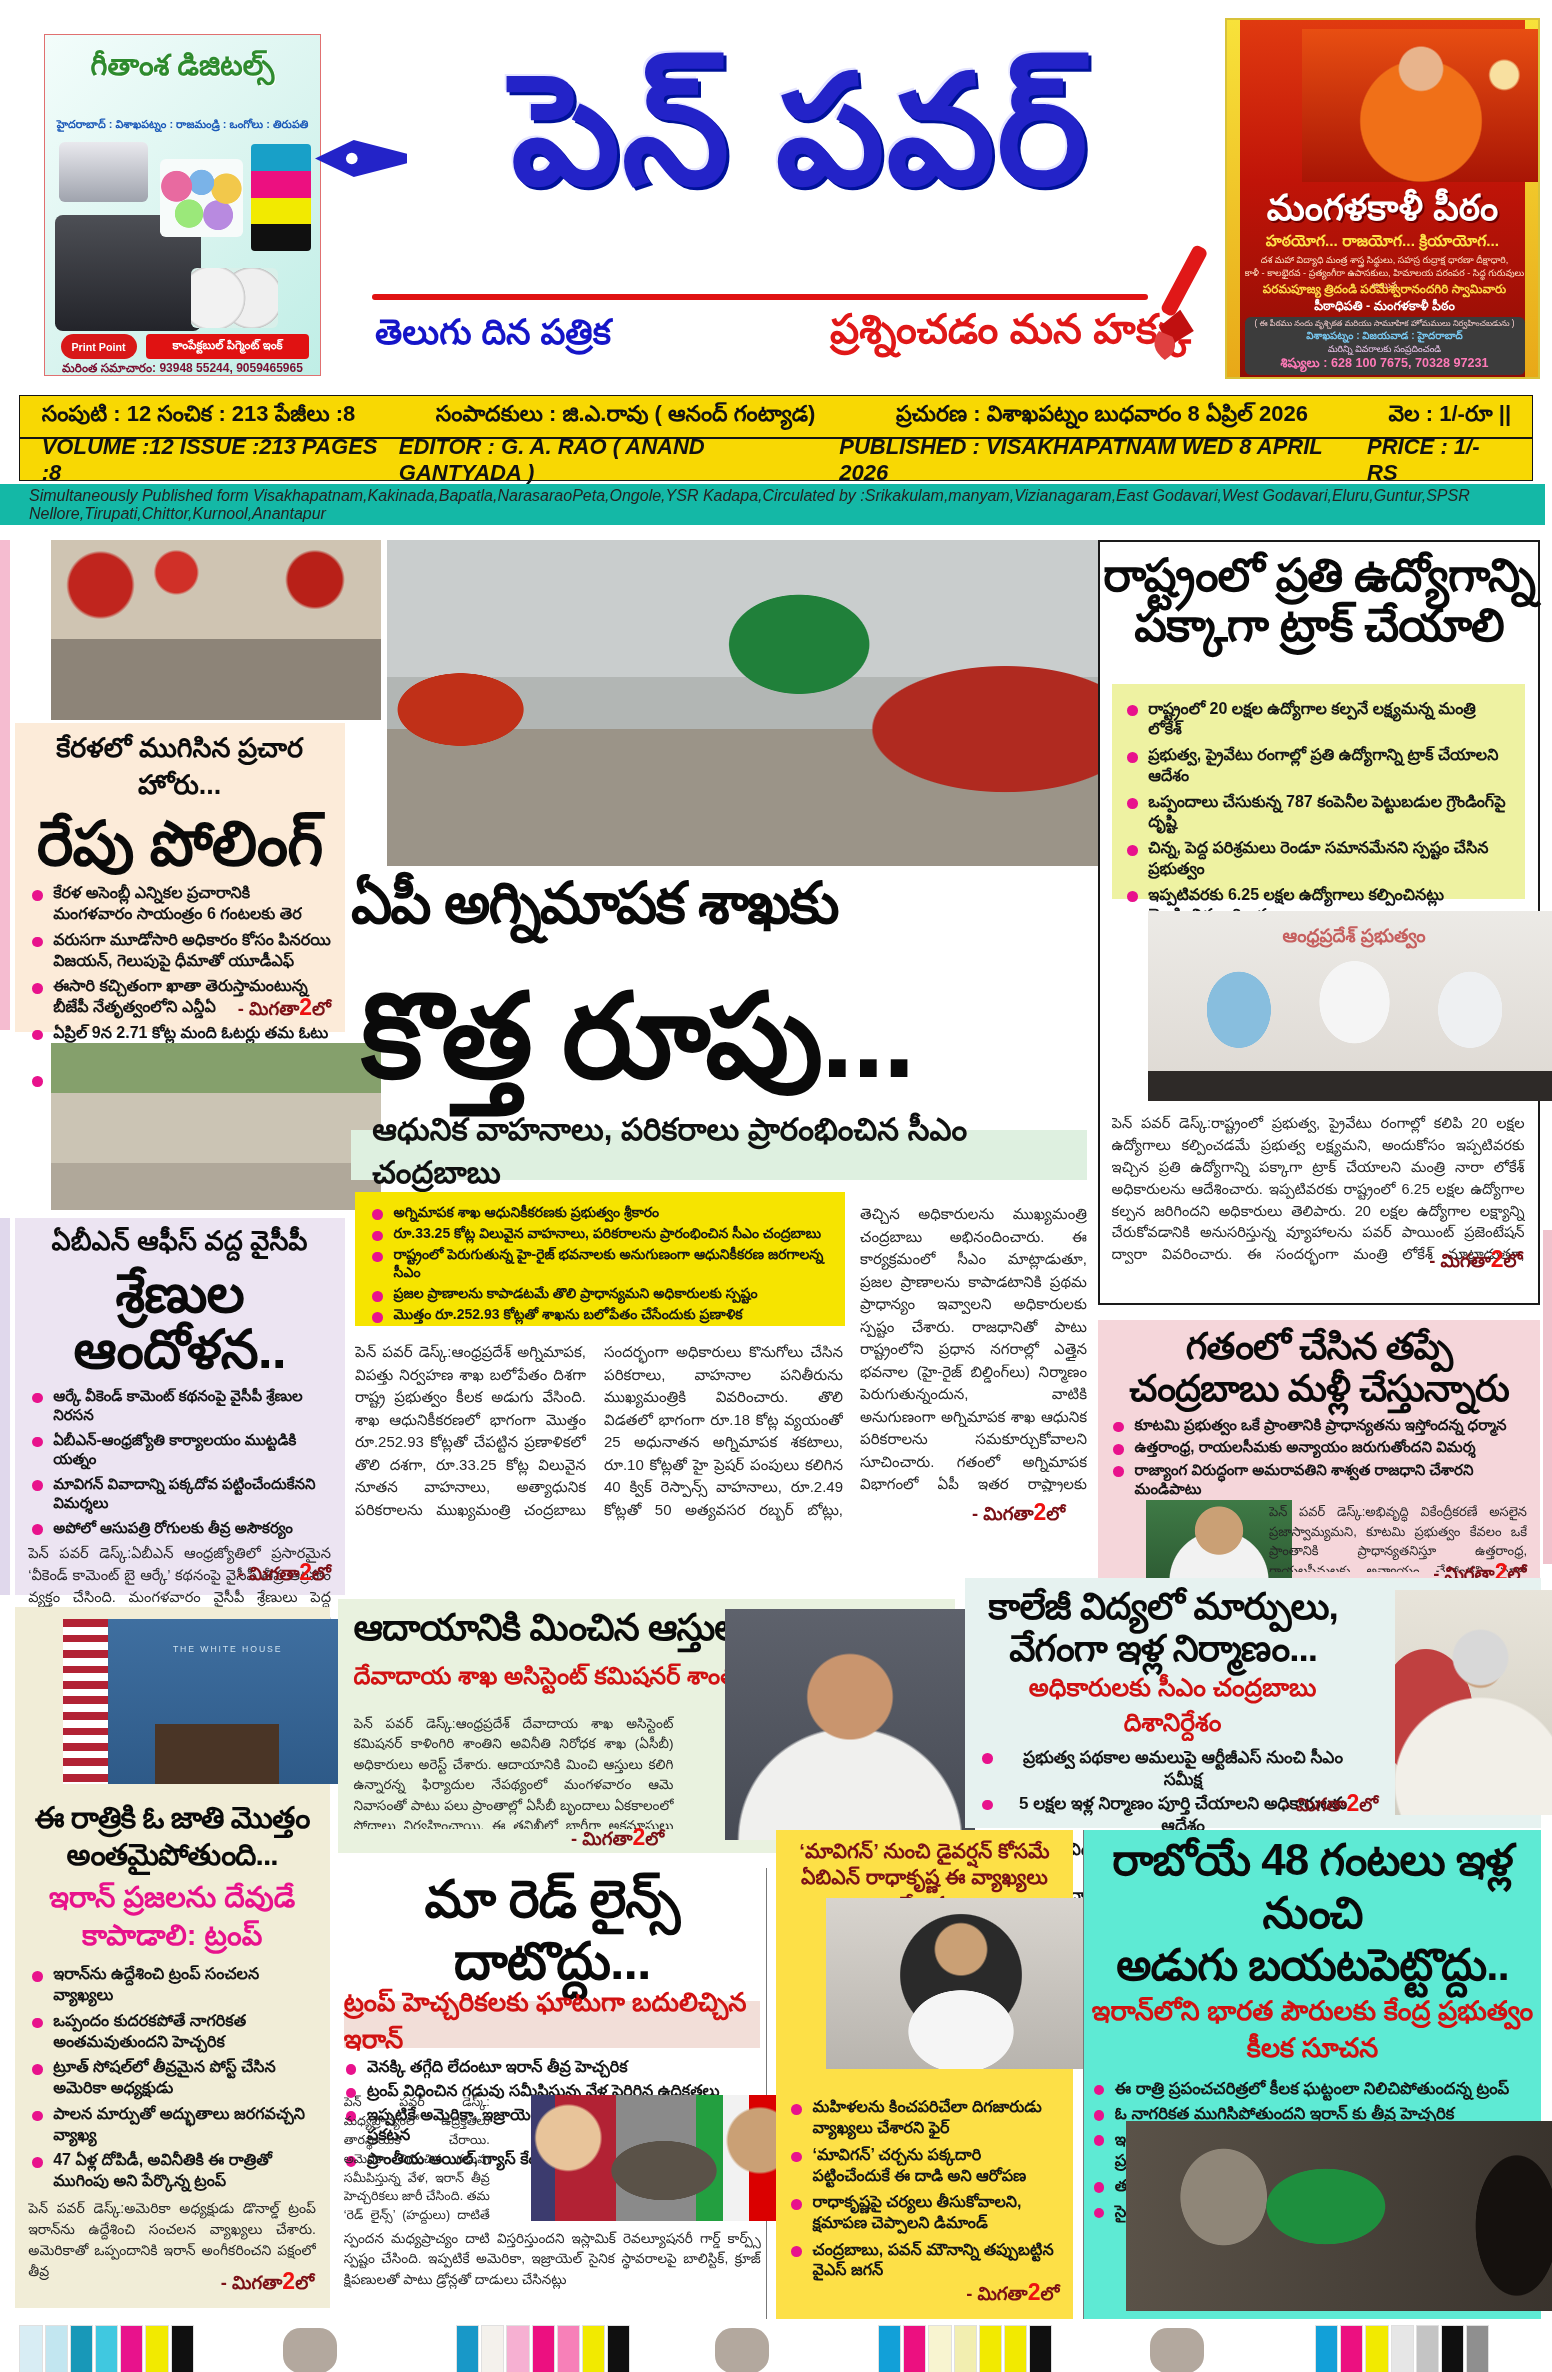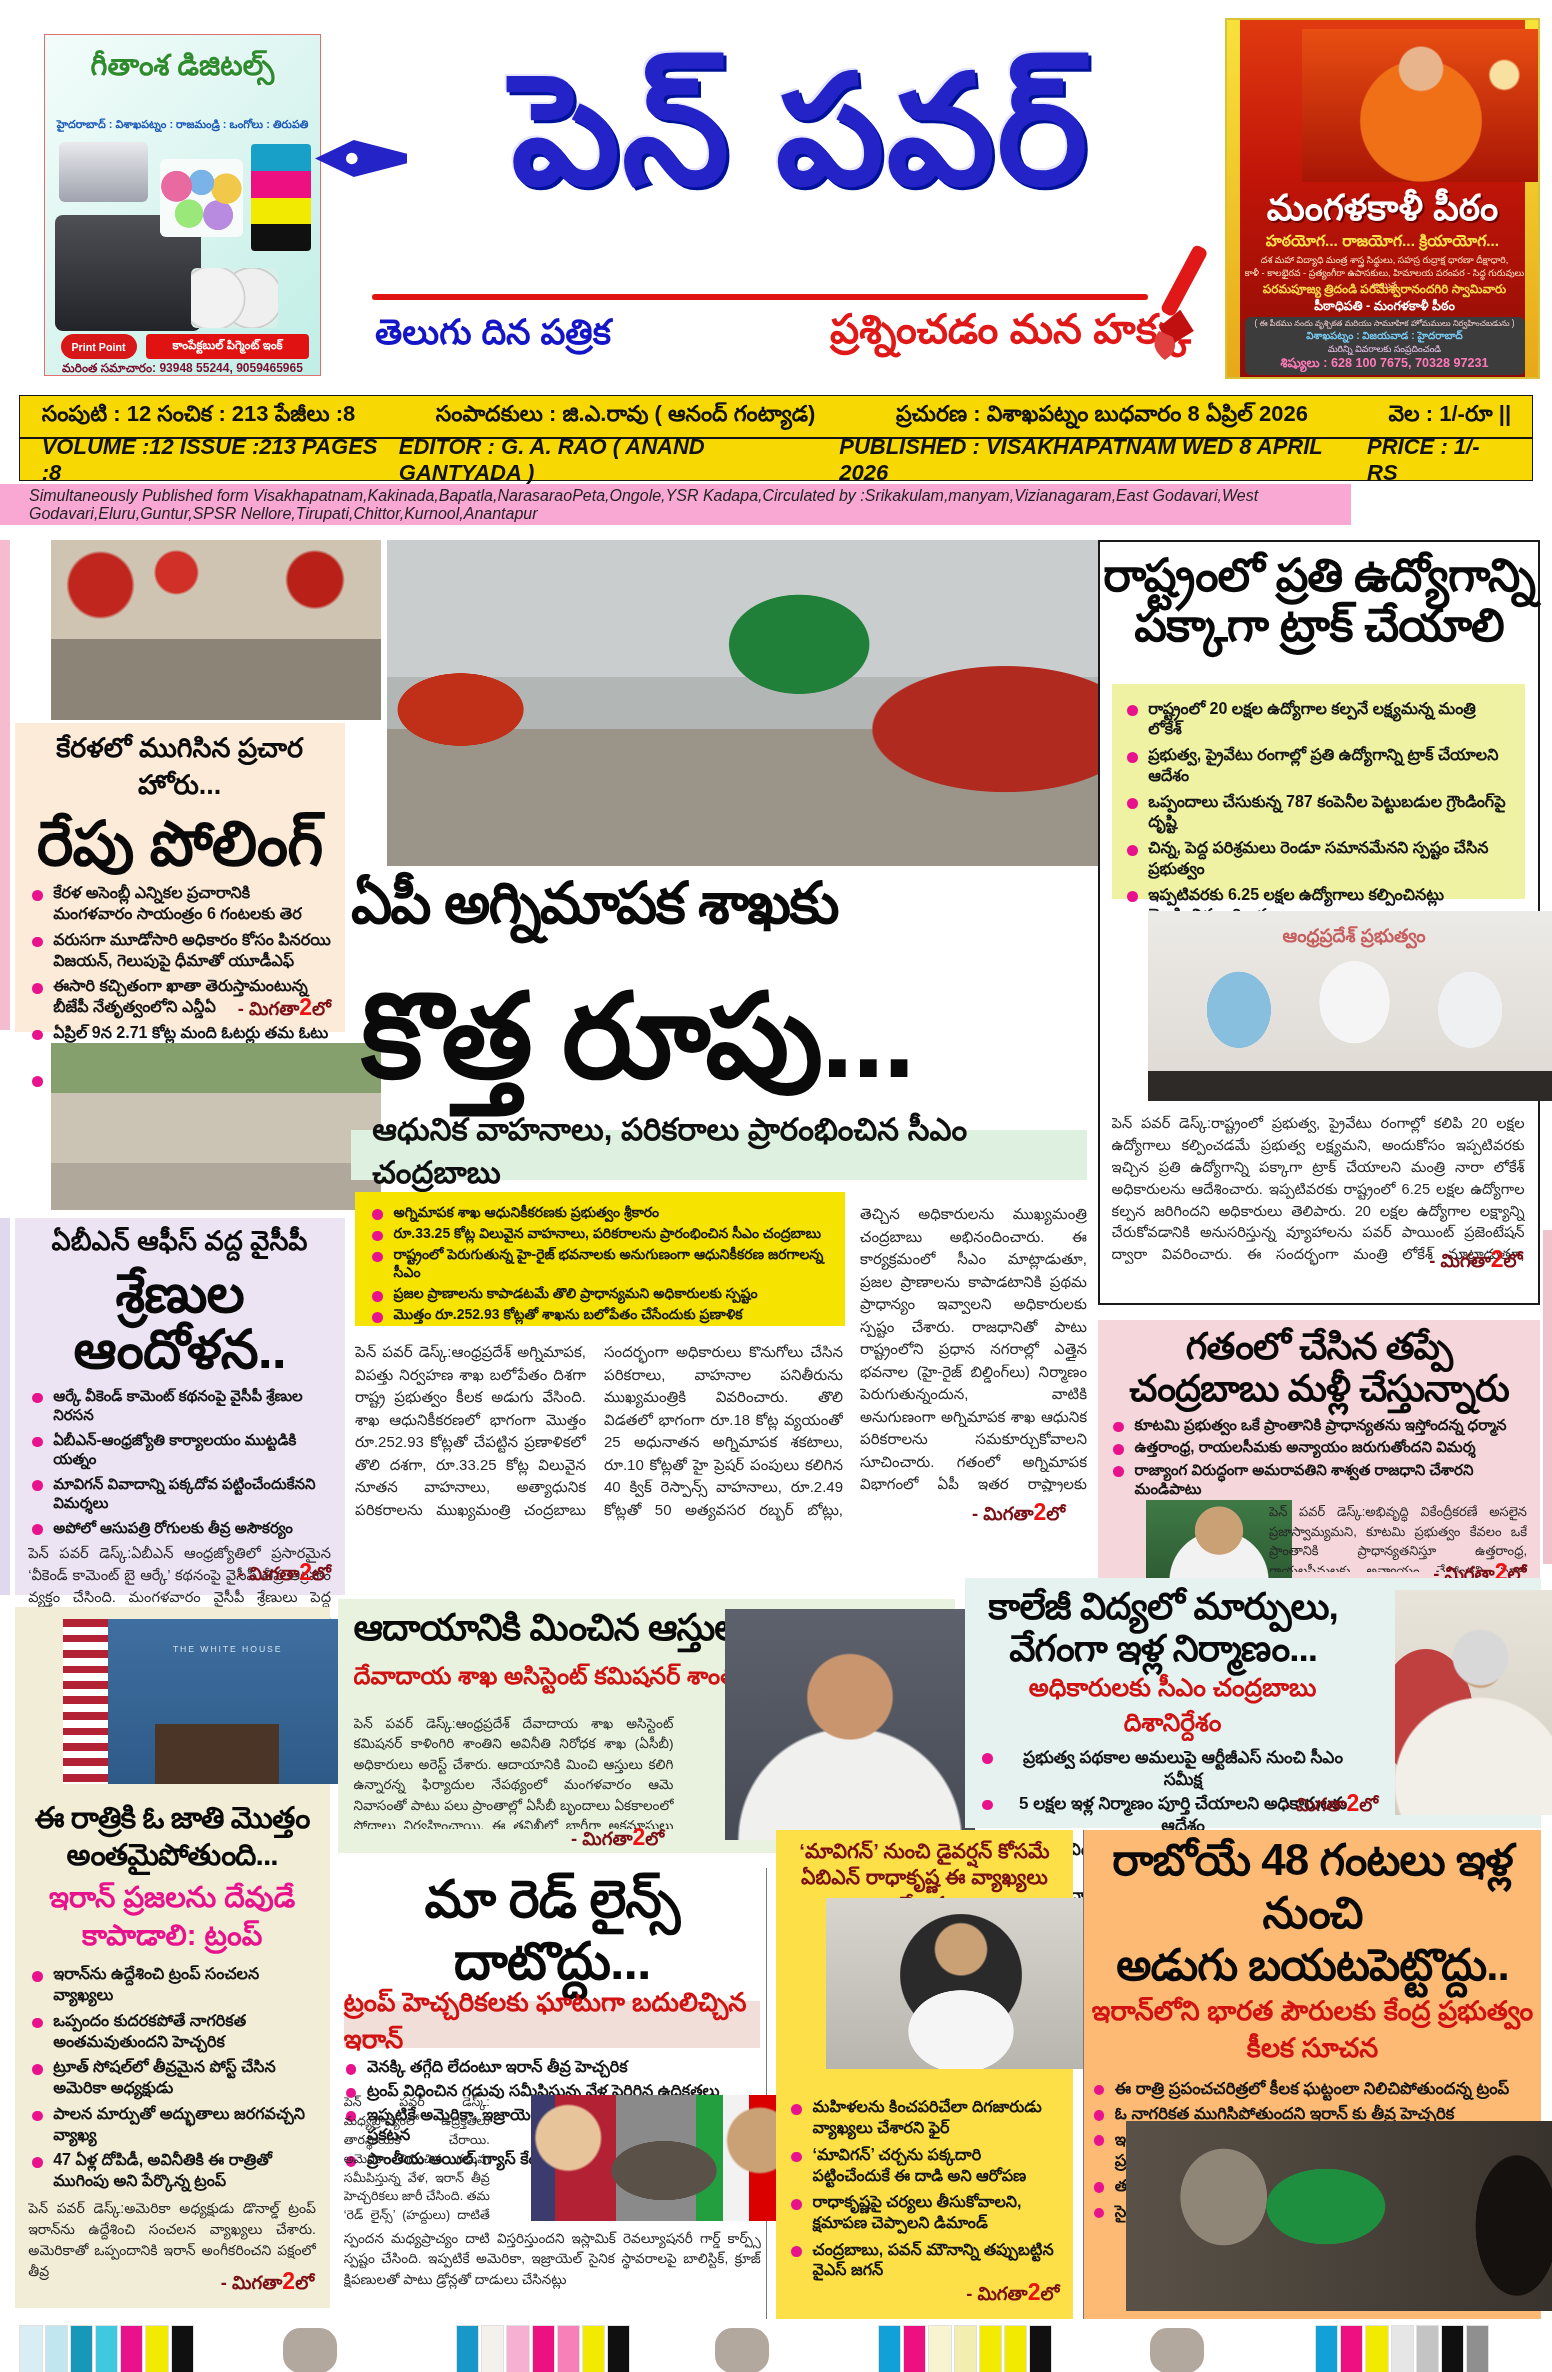--- a/index.html
+++ b/index.html
@@ -99,21 +99,21 @@
     <span>సంపాదకులు : జి.ఎ.రావు ( ఆనంద్ గంట్యాడ)</span>
     <span>ప్రచురణ : విశాఖపట్నం   బుధవారం 8 ఏప్రిల్ 2026</span>
     <span>వెల : 1/-రూ ||</span>
   </div>
   <div class="ybar" style="top:438px;font-style:italic;gap:8px;">
     <span>VOLUME :12   ISSUE :213   PAGES :8</span>
     <span>EDITOR : G. A. RAO ( ANAND GANTYADA )</span>
     <span>PUBLISHED : VISAKHAPATNAM    WED 8 APRIL 2026</span>
     <span>PRICE :   1/- RS</span>
   </div>
-  <div class="ab" style="left:0;top:484px;width:1351px;height:41px;background:#f9a8d4;display:flex;align-items:center;">
+  <div class="ab" style="left:0;top:484px;width:1545px;height:41px;background:#14b8a6;display:flex;align-items:center;">
     <span style="font-style:italic;font-size:16px;color:#222;padding-left:29px;">Simultaneously Published form Visakhapatnam,Kakinada,Bapatla,NarasaraoPeta,Ongole,YSR Kadapa,Circulated by :Srikakulam,manyam,Vizianagaram,East Godavari,West Godavari,Eluru,Guntur,SPSR Nellore,Tirupati,Chittor,Kurnool,Anantapur</span>
   </div>
 
   <div class="edge" style="left:0;top:540px;height:490px;background:#f5bcd0;"></div>
   <div class="edge" style="left:0;top:1218px;height:377px;background:#e0d8ec;"></div>
   <div class="edge" style="left:1543px;top:1230px;height:334px;background:#f0c2cc;"></div>
 
   <div class="photo" style="left:14.6px;top:540px;width:330px;height:180px;background:
        radial-gradient(circle at 15% 25%, #c0251e 0 10%, transparent 11%),
        radial-gradient(circle at 38% 18%, #d03028 0 8%, transparent 9%),
@@ -318,21 +318,21 @@
         <li style="margin:5.8px 0;">మహిళలను కించపరిచేలా దిగజారుడు వ్యాఖ్యలు చేశారని ఫైర్</li>
         <li style="margin:5.8px 0;">‘మావిగన్’ చర్చను పక్కదారి పట్టించేందుకే ఈ దాడి అని ఆరోపణ</li>
         <li style="margin:5.8px 0;">రాధాకృష్ణపై చర్యలు తీసుకోవాలని, క్షమాపణ చెప్పాలని డిమాండ్</li>
         <li style="margin:5.8px 0;">చంద్రబాబు, పవన్ మౌనాన్ని తప్పుబట్టిన వైఎస్ జగన్</li>
       </ul>
     <div class="more ab" style="right:13.6px;bottom:9.7px;">
       <span>- మిగతా</span><span class="n">2</span><span>లో</span>
     </div>
   </div>
 
-  <div class="box" style="left:1083px;top:1830px;width:458px;height:489px;background:#fdba74;padding:3.9px 5.8px;border-left:1.9px solid #777;">
+  <div class="box" style="left:1083px;top:1830px;width:458px;height:489px;background:#5eead4;padding:3.9px 5.8px;border-left:1.9px solid #777;">
     <div class="headline" style="font-size:44px;text-align:center;line-height:1.2;">రాబోయే 48 గంటలు ఇళ్ల నుంచి</div>
     <div class="headline" style="font-size:44px;text-align:center;line-height:1.2;">అడుగు బయటపెట్టొద్దు..</div>
     <div class="redsub" style="font-size:27px;text-align:center;margin-top:3.9px;">ఇరాన్‌లోని భారత పౌరులకు కేంద్ర ప్రభుత్వం కీలక సూచన</div>
     <ul class="bl" style="font-size:16.5px;margin-top:7.8px;">
         <li style="margin:3.9px 0;">ఈ రాత్రి ప్రపంచచరిత్రలో కీలక ఘట్టంలా నిలిచిపోతుందన్న ట్రంప్</li>
         <li style="margin:3.9px 0;">ఓ నాగరికత ముగిసిపోతుందని ఇరాన్ కు తీవ్ర హెచ్చరిక</li>
         <li style="margin:3.9px 0;">ఇరాన్ లోని భారత పౌరుల పరిస్థితి పట్ల అప్రమత్తమైన కేంద్ర ప్రభుత్వం</li>
         <li style="margin:3.9px 0;">తదుపరి 48 గంటల పాటు ఇళ్లకే పరిమితం కావాలని సూచన</li>
         <li style="margin:3.9px 0;">సైనిక స్థావరాలు, విద్యుత్ కేంద్రాలకు దూరంగా ఉండాలని స్పష్టం</li>
       </ul>

